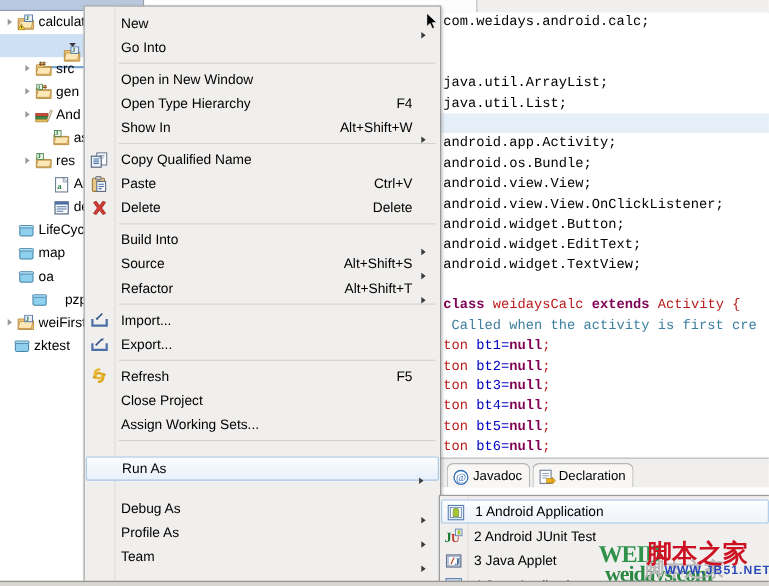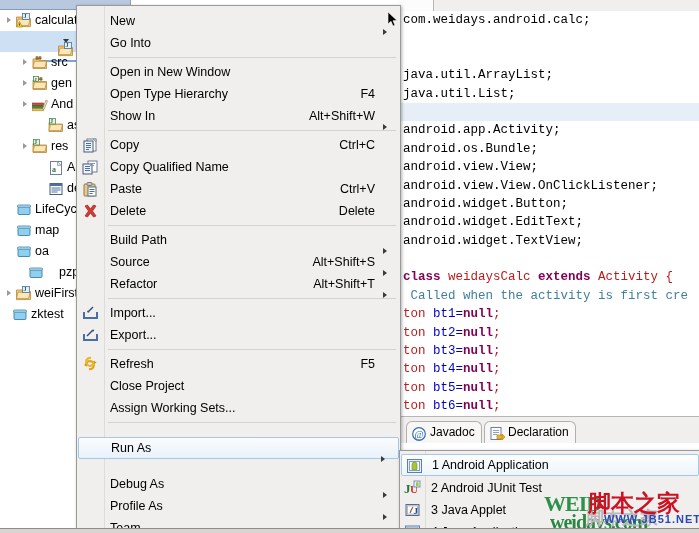--- a/index.html
+++ b/index.html
@@ -440,33 +440,20 @@
           <span class="marrow"></span>
         </div>
         <div class="mi">
           <span class="mlabel">Show In</span>
           <span class="macc">Alt+Shift+W</span>
           <span class="marrow on"></span>
         </div>
         <div class="msep"></div>
         <div class="mi">
           <span class="micon"><svg width="17" height="16" viewBox="0 0 17 16">
-              <rect x="5" y="2" width="9" height="12" fill="#fdfdfd" stroke="#6f7f96"></rect>
-              <rect x="2" y="4" width="9" height="11" fill="#eef3fa" stroke="#4a5d78"></rect>
-              <g stroke="#4a6fa5" stroke-width="1">
-                <path d="M4 6.5h5M4 8.5h5M4 10.5h5M4 12.5h3"></path>
-              </g>
-              <path d="M11 2h3v3z" fill="#d9d9c0" stroke="#6f7f96" stroke-width=".6"></path>
-            </svg></span>
-          <span class="mlabel">Copy</span>
-          <span class="macc">Ctrl+C</span>
-          <span class="marrow"></span>
-        </div>
-        <div class="mi">
-          <span class="micon"><svg width="17" height="16" viewBox="0 0 17 16">
               <rect x="6" y="2" width="9" height="11" fill="#fdfdfd" stroke="#6f7f96"></rect>
               <rect x="1" y="5" width="9" height="10" fill="#eef3fa" stroke="#4a5d78"></rect>
               <g stroke="#4a6fa5" stroke-width="1">
                 <path d="M3 7.5h5M3 9.5h5M3 11.5h5"></path>
               </g>
               <g stroke="#8a9ab2" stroke-width="1">
                 <path d="M8 4.5h5M8 6.5h4"></path>
               </g>
             </svg></span>
           <span class="mlabel">Copy Qualified Name</span>
@@ -488,21 +475,21 @@
         <div class="mi">
           <span class="micon"><svg width="17" height="16" viewBox="0 0 17 16">
               <path d="M3 3 L5.5 2 L8.5 6 L11.5 2 L14 3 L10.5 8 L14 13 L11.5 14 L8.5 10 L5.5 14 L3 13 L6.5 8 Z" fill="#d33a34" stroke="#9c2520" stroke-width=".7" stroke-linejoin="round"></path>
             </svg></span>
           <span class="mlabel">Delete</span>
           <span class="macc">Delete</span>
           <span class="marrow"></span>
         </div>
         <div class="msep"></div>
         <div class="mi">
-          <span class="mlabel">Build Path</span>
+          <span class="mlabel">Build Into</span>
           <span class="marrow on" style="margin-left: auto;"></span>
         </div>
         <div class="mi">
           <span class="mlabel">Source</span>
           <span class="macc">Alt+Shift+S</span>
           <span class="marrow on"></span>
         </div>
         <div class="mi">
           <span class="mlabel">Refactor</span>
           <span class="macc">Alt+Shift+T</span>

